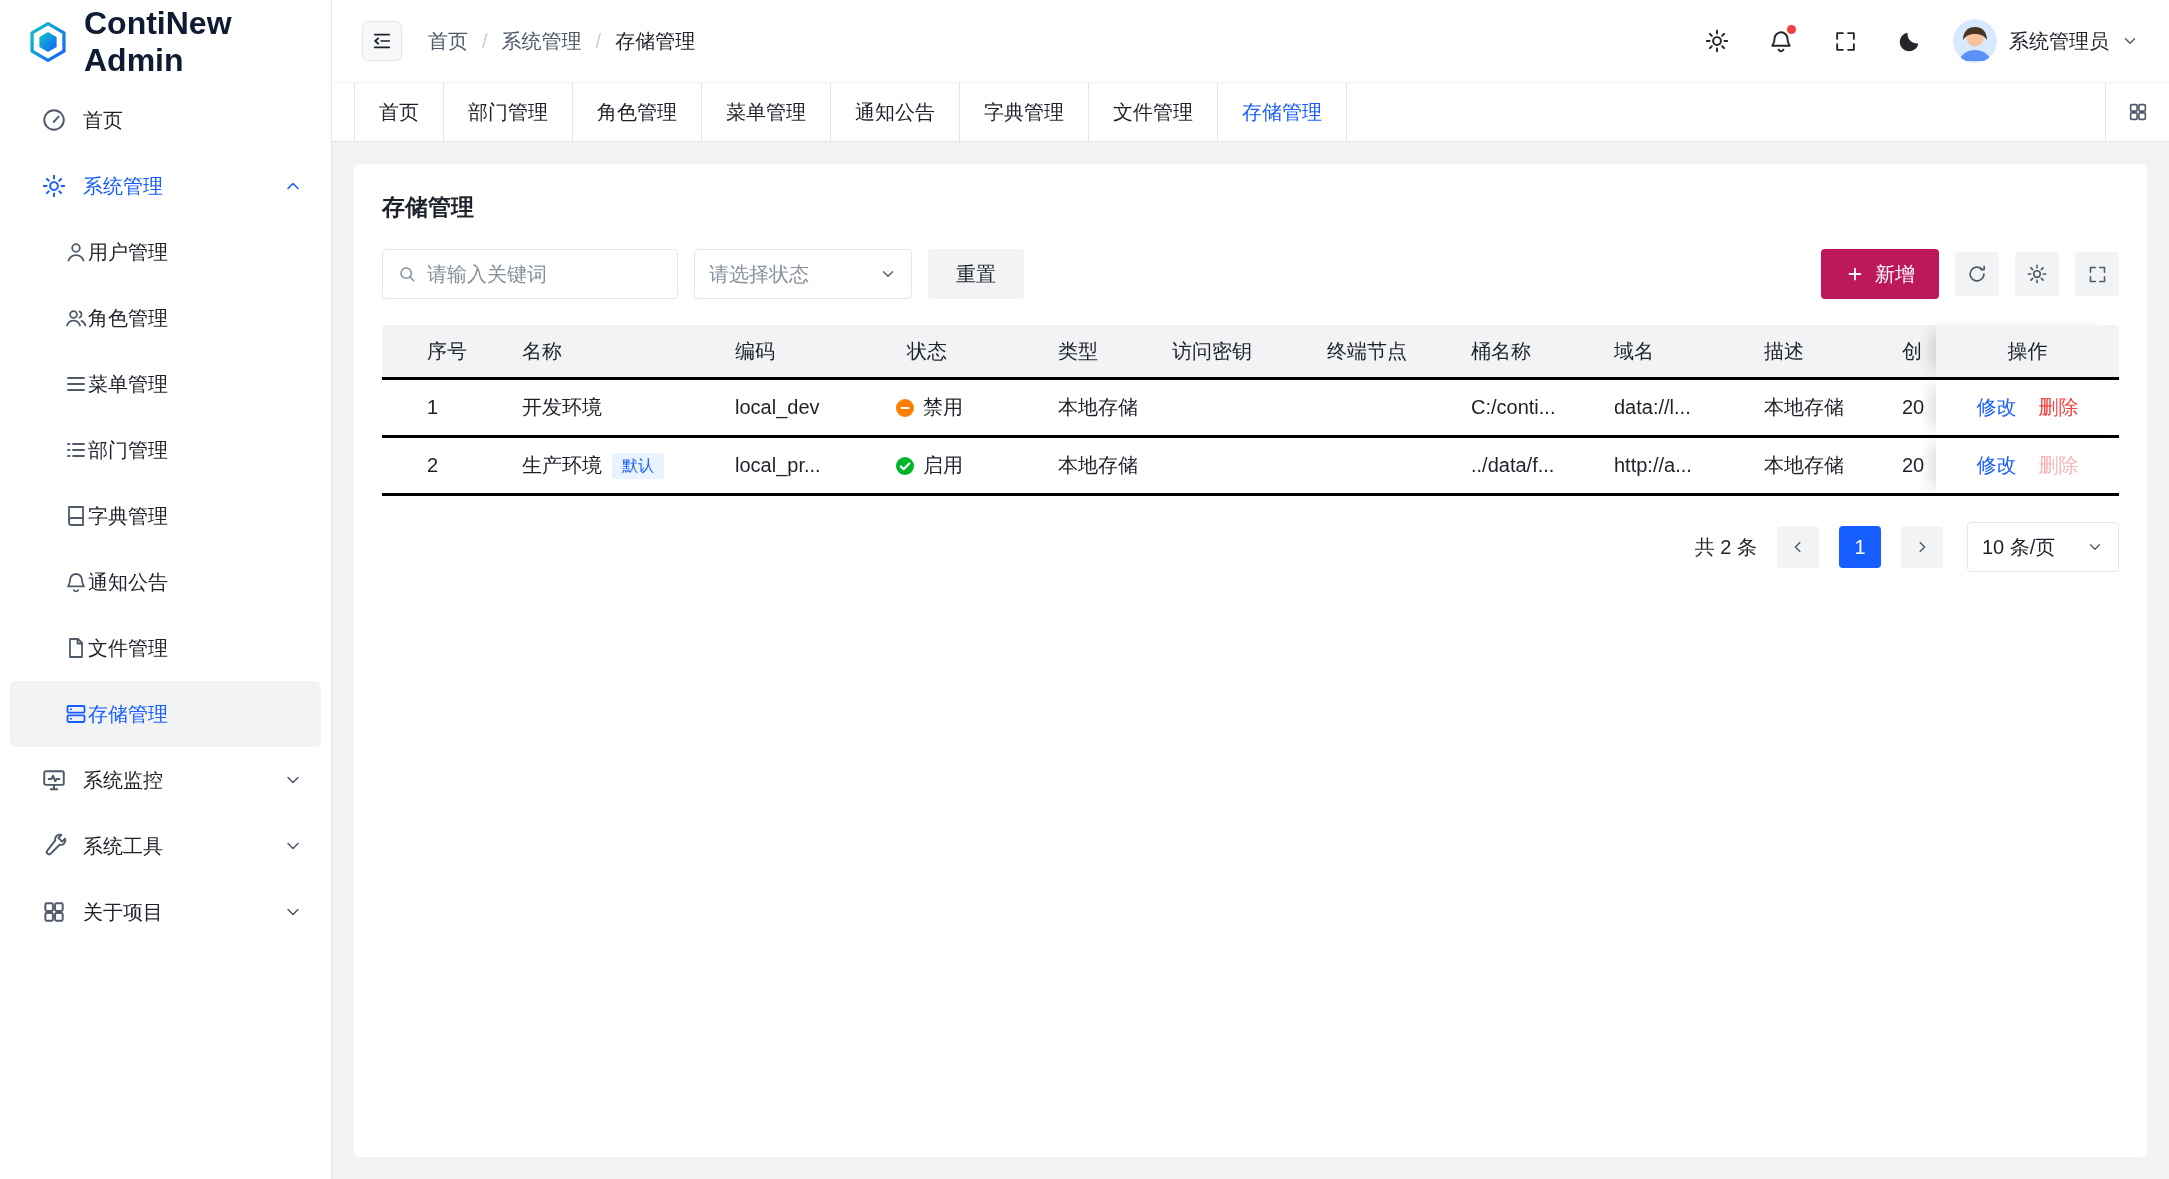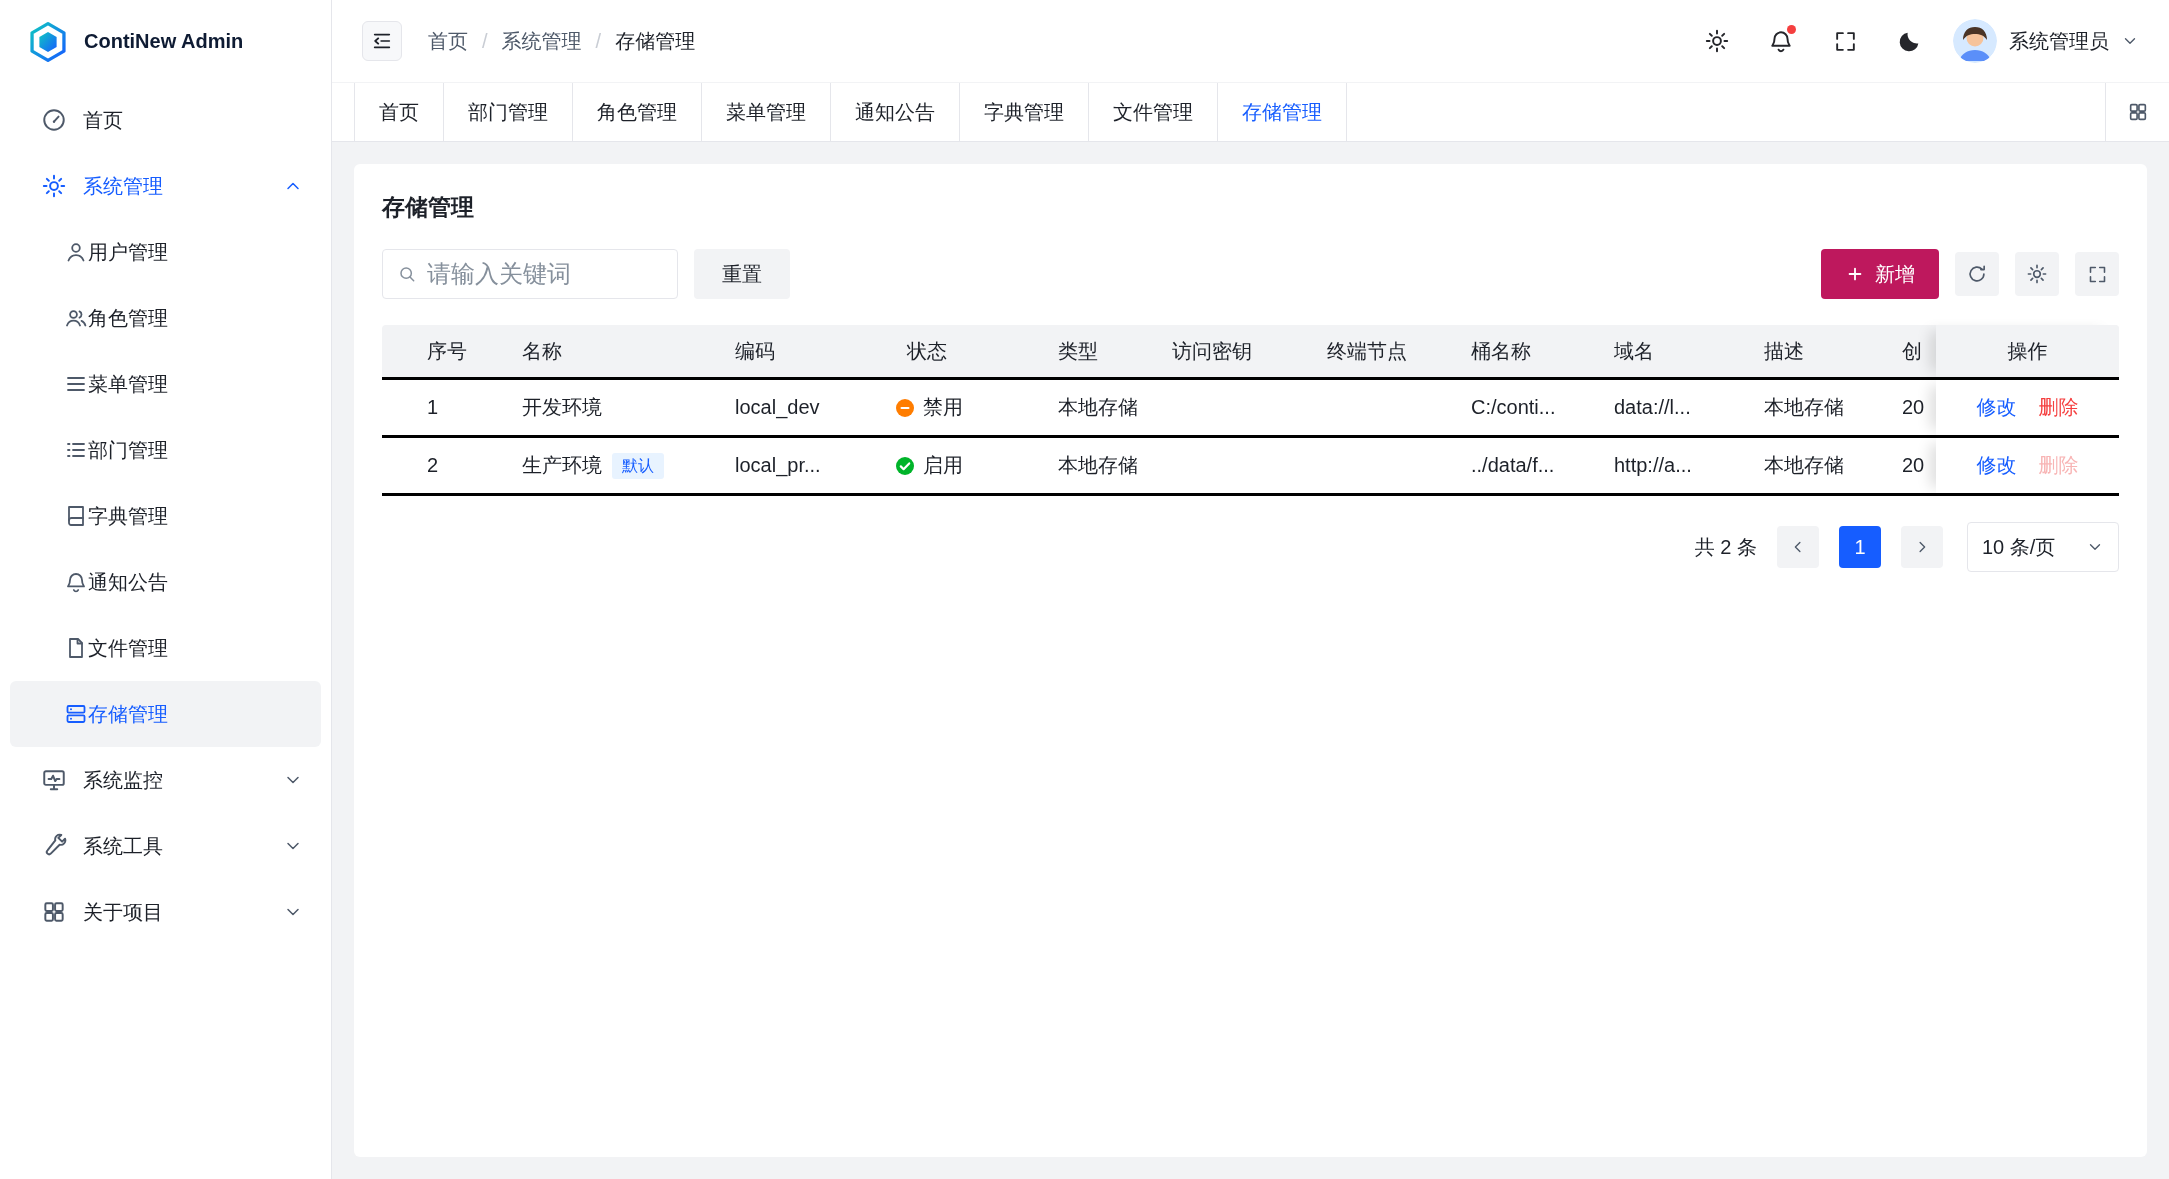--- a/index.html
+++ b/index.html
@@ -4,21 +4,21 @@
 <style>
   *{margin:0;padding:0;box-sizing:border-box}
   html,body{width:2169px;height:1179px;overflow:hidden;background:#fff;
     font-family:"Liberation Sans","DejaVu Sans",sans-serif;color:#1d2129;font-size:20px}
   svg{display:block;flex-shrink:0}
   .ic{stroke:currentColor;fill:none;stroke-width:1.8;stroke-linecap:round;stroke-linejoin:round}
 
   
   .sidebar{position:absolute;left:0;top:0;bottom:0;width:332px;background:#fff;border-right:1px solid #e5e6eb;z-index:5}
   .logo-row{height:83px;display:flex;align-items:center;gap:14px;padding-left:26px}
-  .logo-title{font-size:20px;font-weight:700;color:#0e1b33}
+  .logo-title{font-size:32px;font-weight:700;color:#0e1b33}
   .menu{padding-top:4px}
   .m-item{height:66px;display:flex;align-items:center;gap:16px;padding:0 28px 0 41px;color:#1d2129;cursor:pointer}
   .m-item .micon{color:#4e5969}
   .m-item .chev{margin-left:auto;color:#4e5969}
   .m-item.blue{color:#165dff}
   .m-item.blue .micon,.m-item.blue .chev{color:#165dff}
   .m-sub{height:66px;display:flex;align-items:center;margin:0 10px;padding:0 16px 0 54px;color:#1d2129;border-radius:6px;cursor:pointer}
   .m-sub .micon{color:#4e5969}
   .m-sub.active{background:#f2f3f5;color:#165dff}
   .m-sub.active .micon{color:#165dff}
@@ -44,21 +44,21 @@
   .tab.active{color:#165dff}
   .tab-spacer{flex:1}
   .tab-apps{width:64px;display:flex;align-items:center;justify-content:center;border-left:1px solid #e5e6eb;color:#4e5969;cursor:pointer}
 
   
   .content{position:absolute;left:332px;top:142px;right:0;bottom:0;background:#f2f3f5;padding:22px}
   .card{background:#fff;border-radius:6px;height:100%;padding:28px;overflow:hidden;position:relative}
   .page-title{font-size:23px;font-weight:600;color:#1d2129}
   .toolbar{display:flex;align-items:center;gap:16px;margin-top:26px}
   .search-box{width:296px;height:50px;border:1px solid #e5e6eb;border-radius:4px;background:#fff;display:flex;align-items:center;gap:10px;padding:0 14px;color:#86909c}
-  .search-box input{flex:1;border:none;outline:none;background:transparent;font-size:24px;font-family:inherit;color:#1d2129;min-width:0}
+  .search-box input{flex:1;border:none;outline:none;background:transparent;font-size:20px;font-family:inherit;color:#1d2129;min-width:0}
   .search-box input::placeholder{color:#86909c}
   .select{height:50px;border:1px solid #e5e6eb;border-radius:4px;background:#fff;display:flex;align-items:center;padding:0 14px;cursor:pointer}
   .select .chev{margin-left:auto;color:#4e5969}
   .sel-status{width:218px;color:#86909c}
   .btn-reset{height:50px;padding:0 28px;background:#f2f3f5;border-radius:4px;display:flex;align-items:center;color:#1d2129;cursor:pointer}
   .tb-right{margin-left:auto;display:flex;align-items:center;gap:16px}
   .btn-add{height:50px;padding:0 24px;background:#be185d;color:#fff;border-radius:4px;display:flex;align-items:center;gap:10px;cursor:pointer}
   .icon-btn{width:44px;height:44px;border-radius:4px;background:#f2f3f5;display:flex;align-items:center;justify-content:center;color:#4e5969;cursor:pointer}
 
   
@@ -315,20 +315,26 @@
     <h2 class="page-title">存储管理</h2>
 
     <div class="toolbar">
       <div class="search-box">
         <svg class="ic" width="20" height="20" viewBox="0 0 24 24">
           <circle cx="11" cy="11" r="6.2"></circle>
             <path d="M15.6 15.6L20 20"></path>
         </svg>
         <input type="text" placeholder="请输入关键词" style="">
       </div>
+      <div class="select sel-status">
+        <span>请选择状态</span>
+        <svg class="ic chev" width="18" height="18" viewBox="0 0 24 24">
+            <path d="M6 9l6 6 6-6"></path>
+          </svg>
+      </div>
       <div class="btn-reset">
         <span>重置</span>
       </div>
 
       <div class="tb-right">
         <div class="btn-add">
           <svg class="ic" width="20" height="20" viewBox="0 0 24 24" style="stroke-width:2.2">
               <path d="M12 5.5v13M5.5 12h13"></path>
             </svg>
           <span>新增</span>

